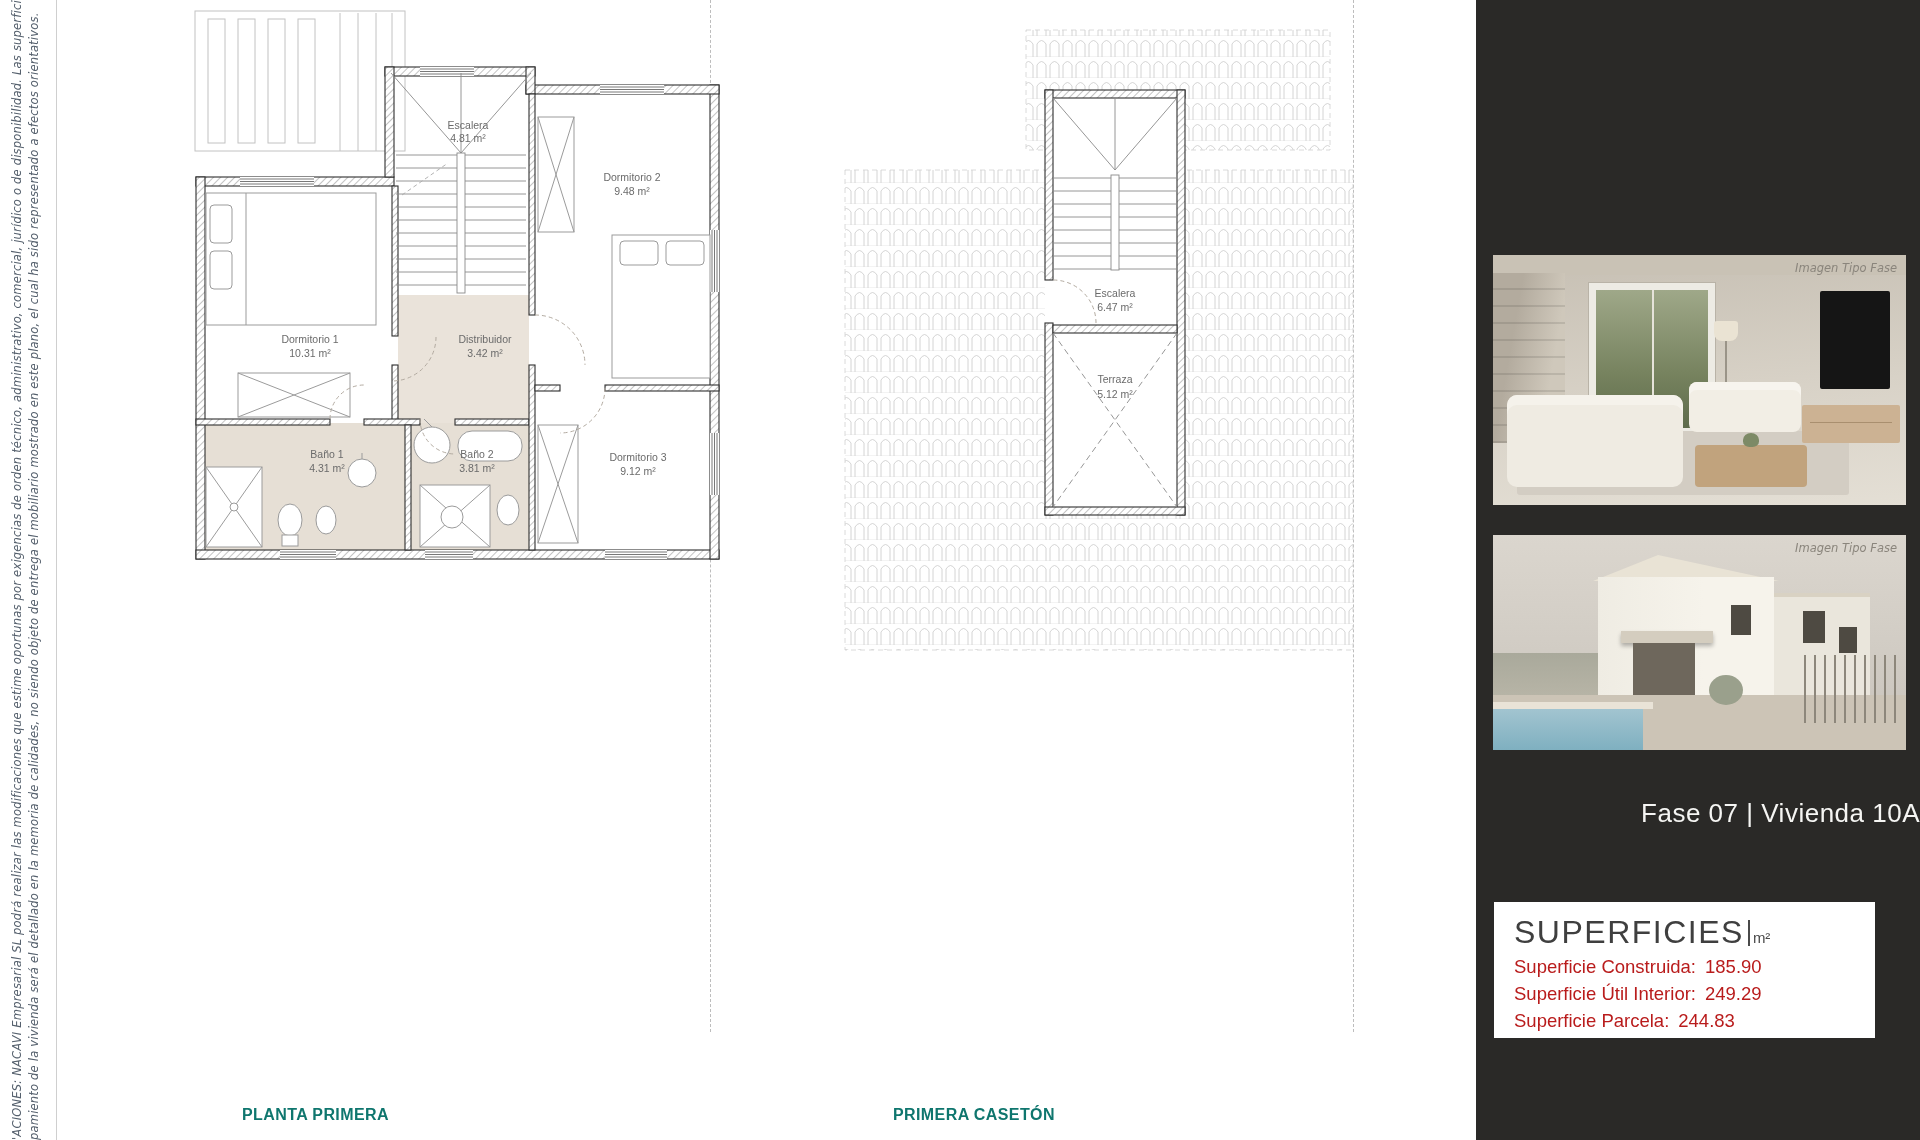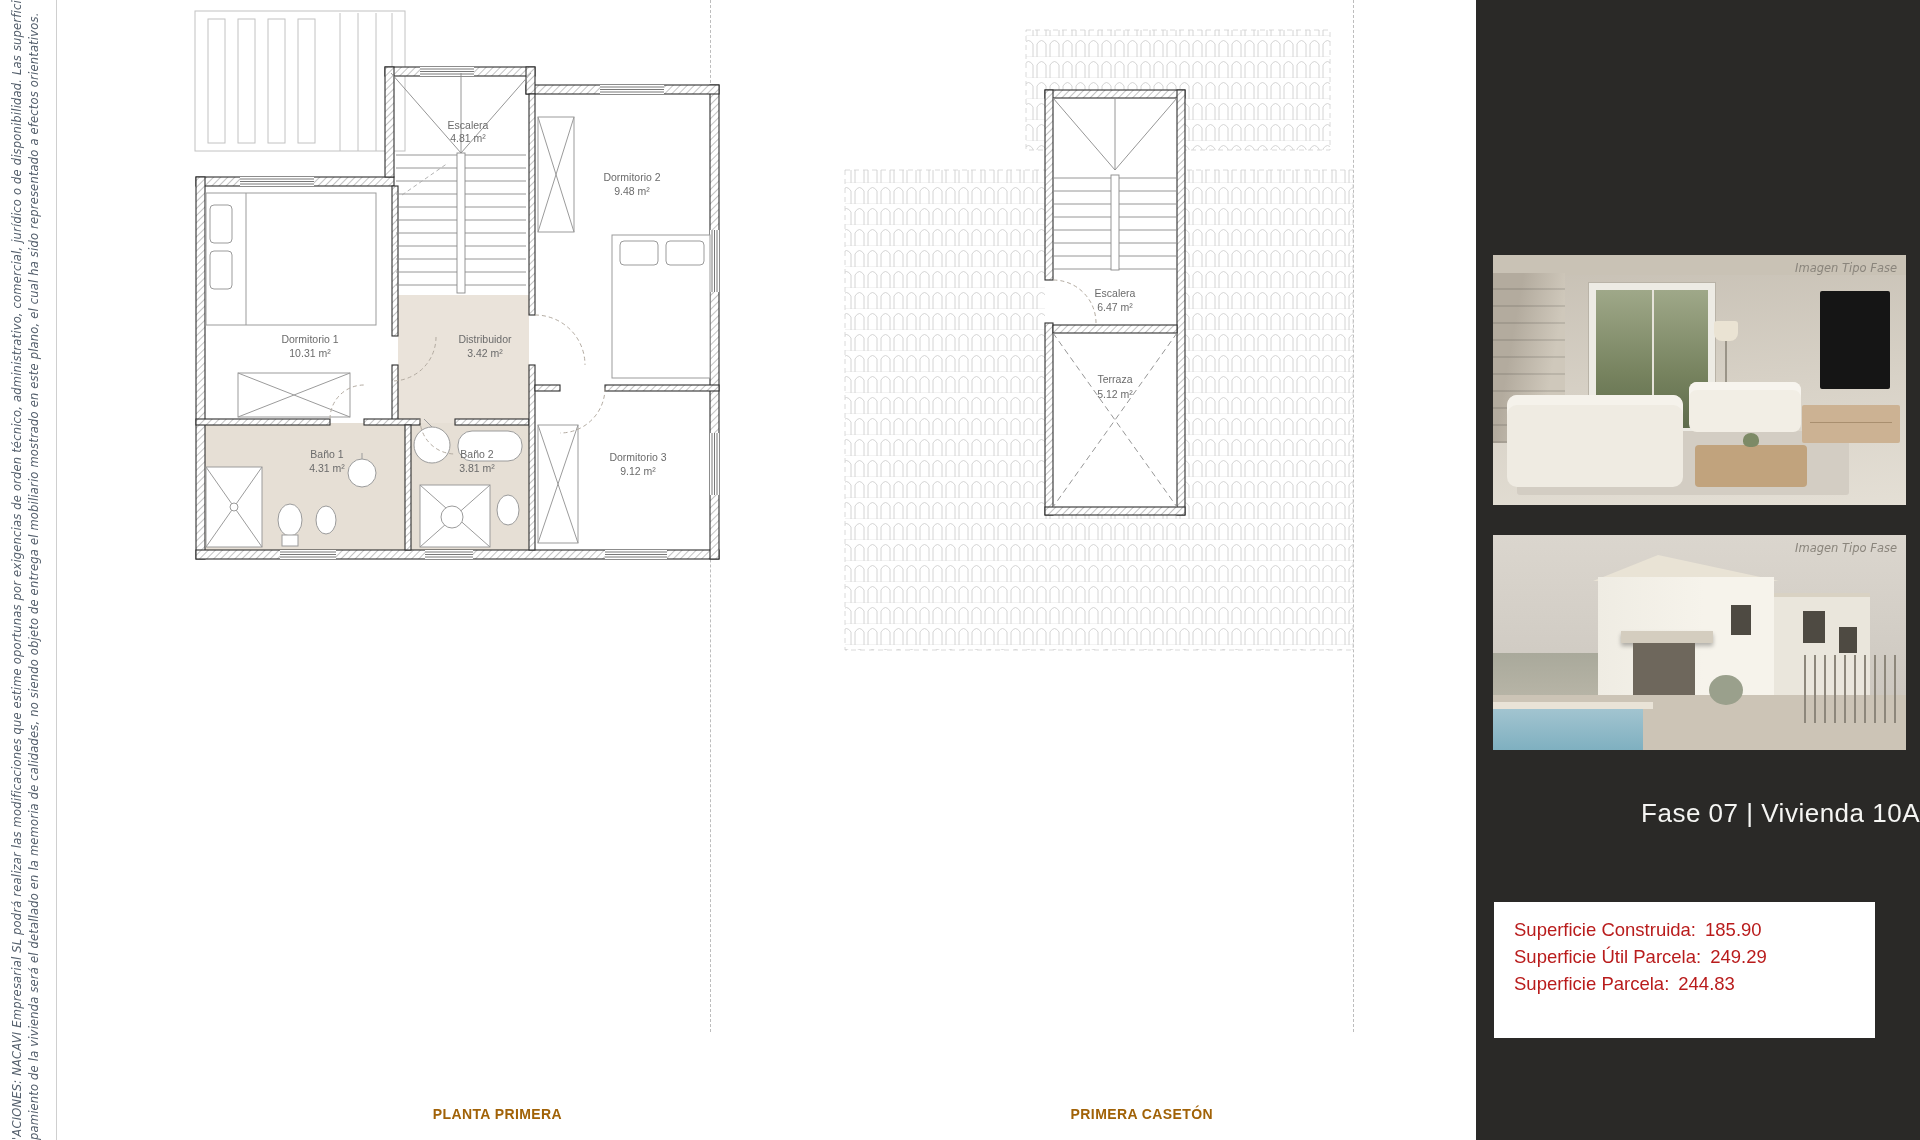--- a/index.html
+++ b/index.html
@@ -15,22 +15,22 @@
     font-size:11.5px;color:#55606d;letter-spacing:.2px;
   }
   .vtext.l1{left:24px;}
   .vtext.l2{left:41px;}
   
   .dashsep{position:absolute;top:0;width:0;height:1032px;border-left:1px dashed #bdbdbd;}
   
   .plan1{position:absolute;left:180px;top:5px;}
   .plan2{position:absolute;left:840px;top:15px;}
   .plan-title{
-    position:absolute;top:1106px;width:320px;text-align:right;
-    font-size:14px;font-weight:700;color:#a16207;letter-spacing:.4px;
+    position:absolute;top:1106px;width:320px;text-align:left;
+    font-size:16px;font-weight:700;color:#0f766e;letter-spacing:.4px;
   }
   .plan-title.t1{left:242px;}
   .plan-title.t2{left:893px;}
   svg text{font-family:"Liberation Sans",sans-serif;}
   .roomlabel{font-size:10.5px;fill:#6b6b6b;text-anchor:middle;}
   
   .panel{position:absolute;left:1476px;top:0;width:444px;height:1140px;background:#2a2927;}
   .photo{position:absolute;left:17px;width:413px;overflow:hidden;}
   .photo .caption{
     position:absolute;top:6px;right:9px;font-style:italic;font-size:11.5px;
@@ -362,23 +362,26 @@
     <div class="pe-pool-edge"></div>
     <div class="pe-pool"></div>
     <div class="pe-fence"></div>
     <div class="pe-bush"></div>
     <div class="caption">Imagen Tipo Fase</div>
   </div>
 
   <div class="phase-label">Fase 07 |  Vivienda 10A</div>
 
   <div class="supbox">
+    <div>
+      <span class="suptitle">SUPERFICIES</span><span class="bar"></span><span class="unit">m²</span>
+    </div>
     <div class="suprow">
       <span>Superficie Construida:</span><span class="val">185.90</span>
     </div>
     <div class="suprow">
-      <span>Superficie Útil Parcela:</span><span class="val">249.29</span>
+      <span>Superficie Útil Interior:</span><span class="val">249.29</span>
     </div>
     <div class="suprow">
       <span>Superficie Parcela:</span><span class="val">244.83</span>
     </div>
   </div>
 </div>
 
 </body></html>

